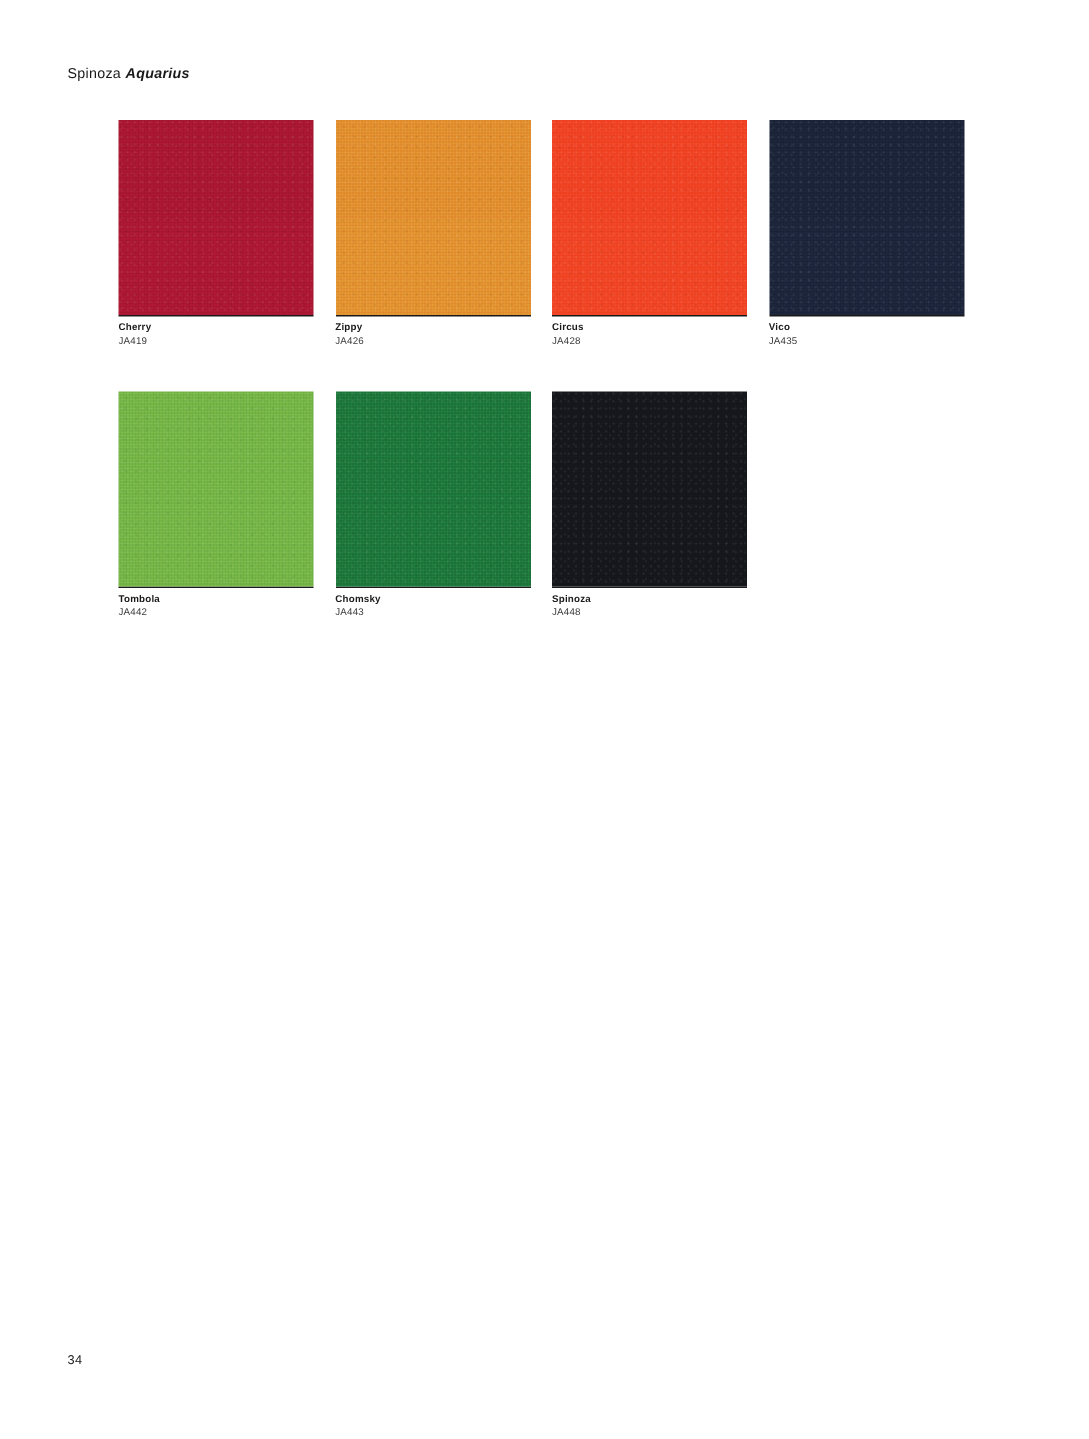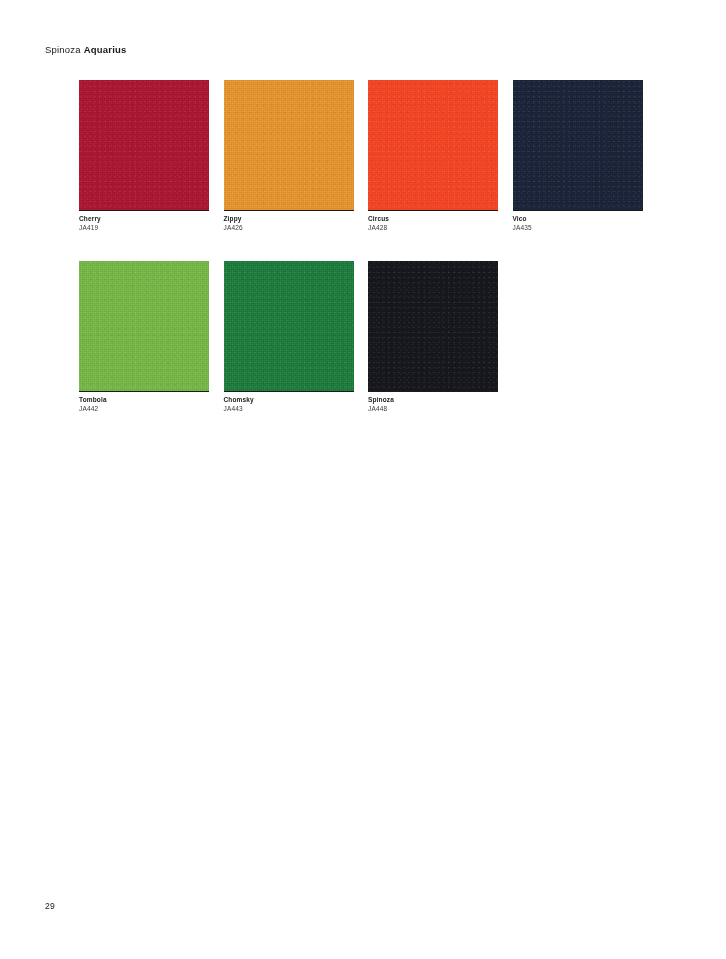--- a/index.html
+++ b/index.html
@@ -25,20 +25,21 @@
     letter-spacing: 0.2px;
     color: #1a1a1a;
     white-space: nowrap;
   }
   .page-header .cat {
     font-weight: 400;
   }
   .page-header .coll {
     font-weight: 700;
     margin-left: 3px;
+    font-style: italic;
   }
 
   
   .swatch-grid {
     position: absolute;
     left: 79px;
     top: 80px;
     width: 600px;
   }
   .swatch-row {
@@ -165,13 +166,13 @@
       </div>
       <div class="swatch-cell">
         <div class="swatch-chip" style="background: rgb(21, 23, 28);"></div>
         <div class="swatch-rule"></div>
         <div class="swatch-name">Spinoza</div>
         <div class="swatch-code">JA448</div>
       </div>
     </div>
   </div>
 
-<div class="page-number">29</div>
+<div class="page-number">34</div>
 
 </body></html>

